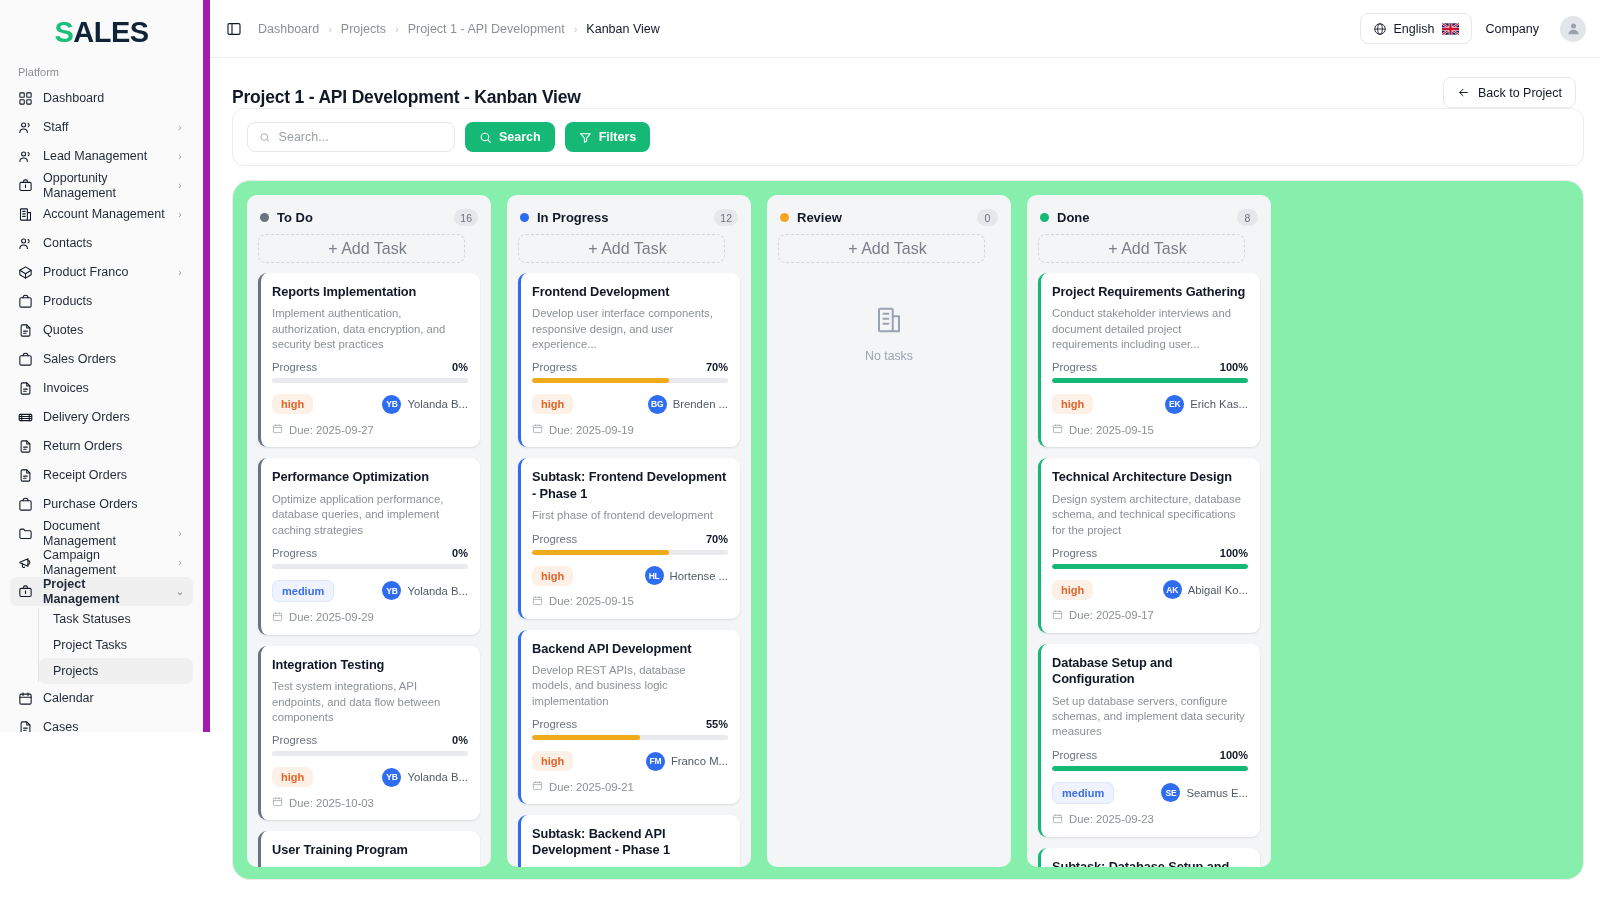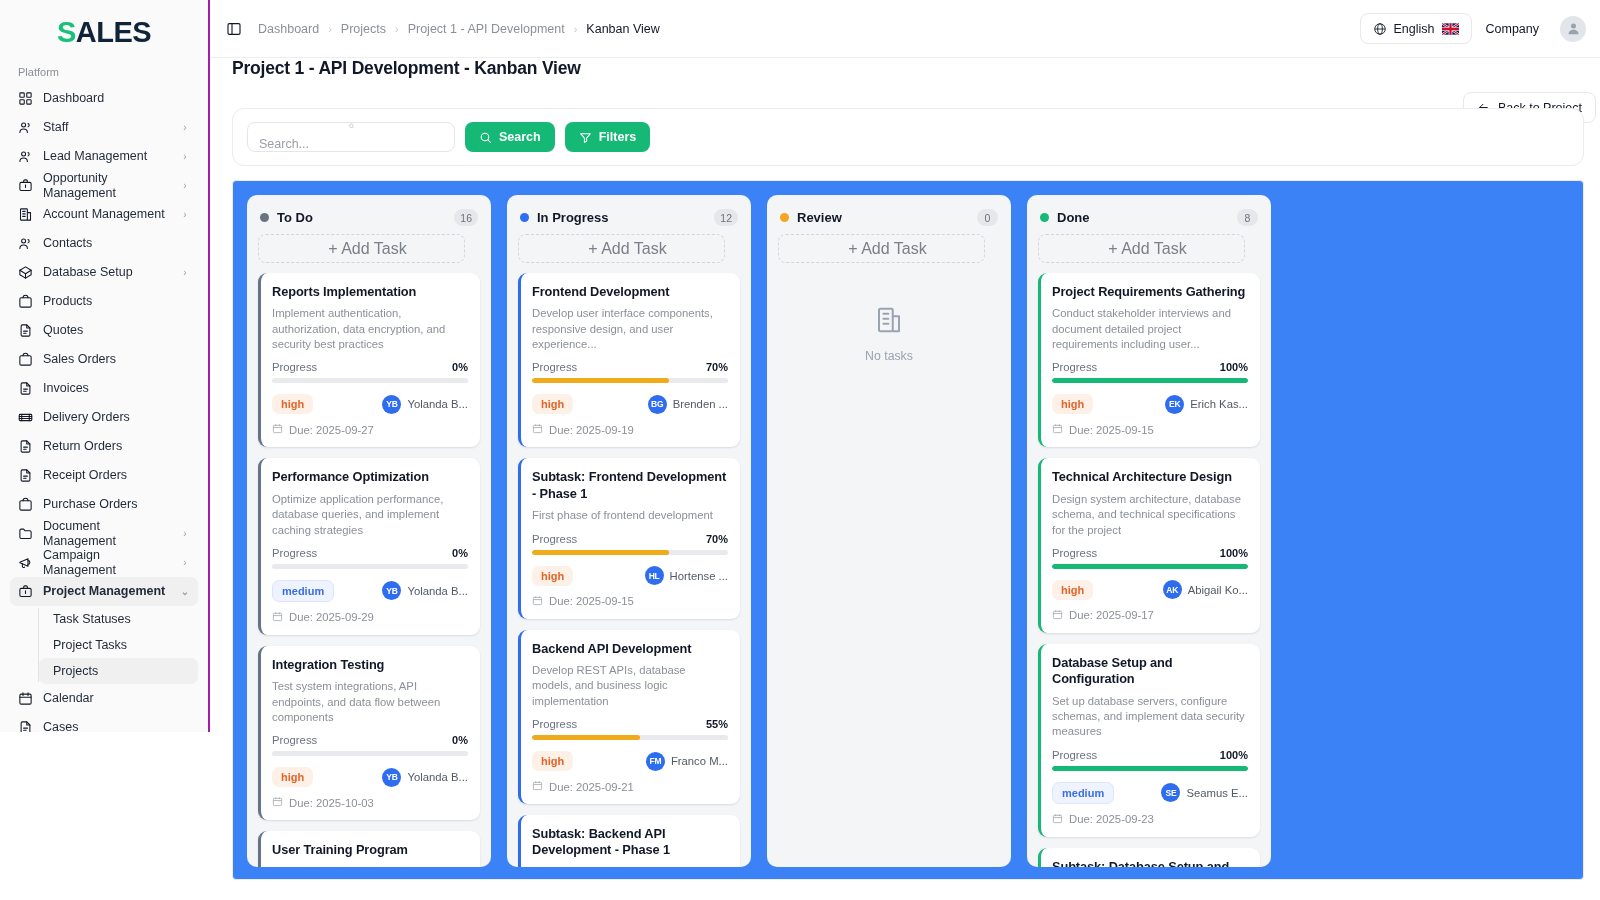--- a/index.html
+++ b/index.html
@@ -9,21 +9,21 @@
     background: #ffffff;
     color: #0f172a;
     overflow: hidden;
   }
   body { display: flex; }
 
   
   .sidebar {
     width: 210px; height: 732px;
     background: #fafafa;
-    border-right: 2px solid #a21caf;
+    border-right: 7px solid #a21caf;
     display: flex; flex-direction: column;
     flex: 0 0 210px;
     overflow: hidden;
   }
   .brand {
     height: 58px;
     display: flex; align-items: center; justify-content: center;
     padding-top: 6px;
   }
   .brand-text {
@@ -88,61 +88,61 @@
   .company-wrap { display:flex; align-items:center; gap:21px; }
   .company-name { font-size: 12.5px; color: #111827; font-weight: 500; }
   .avatar-circle {
     width: 26px; height: 26px; border-radius: 50%; background: #e2e5ea;
     display: flex; align-items: center; justify-content: center;
   }
   .avatar-circle svg { width: 15px; height: 15px; fill: #9aa2ad; }
 
   .page-head {
     height: 50px; flex: 0 0 50px;
-    display: flex; align-items: flex-start;
-    padding: 0 4px 0 22px;
+    display: flex; align-items: flex-end;
+    padding: 0 24px 0 22px;
   }
   .page-title { font-size: 17.5px; font-weight: 700; color: #111827; letter-spacing: -0.2px; }
   .back-btn {
     margin-left: auto; display: flex; align-items: center; gap: 8px;
     height: 31px; padding: 0 13px; border: 1px solid #e8e8e9; border-radius: 8px;
     background: #fff; font-size: 12.5px; color: #111827; font-weight: 500; cursor: pointer; margin-top: 34px;
   }
   .back-btn svg { width: 13px; height: 13px; stroke: #111827; fill:none; stroke-width:1.8;
      stroke-linecap:round; stroke-linejoin:round;}
 
   .content { flex: 1; padding: 0 16px 0 22px; overflow: hidden; }
 
   .search-bar {
     border: 1px solid #ececec; border-radius: 12px; background: #fff;
     padding: 13px 14px; display: flex; align-items: center; gap: 10px;
     margin-bottom: 14px;
   }
   .search-field {
     width: 208px; height: 30px; border: 1px solid #e6e6e7; border-radius: 8px;
-    display: flex; align-items: center; gap: 8px; padding: 0 11px; background: #fff; flex-direction: column;
+    display: flex; align-items: center; gap: 8px; padding: 0 11px; background: #fff;
   }
   .search-field svg { width: 13px; height: 13px; stroke: #9aa0a6; fill: none; stroke-width: 1.8; }
   .search-field input {
     border: none; outline: none; font-size: 12.5px; color: #111827; width: 100%;
     font-family: "Liberation Sans", sans-serif; background: transparent;
   }
   .search-field input::placeholder { color: #9aa0a6; }
   .btn-green {
     display:flex; align-items:center; gap:7px;
     height: 30px; padding: 0 14px; background: #16b876; color: #fff;
     border: none; border-radius: 8px; font-size: 12.5px; font-weight: 600; cursor: pointer;
     font-family: "Liberation Sans", sans-serif;
   }
   .btn-green svg { width: 13px; height: 13px; stroke: #fff; fill: none; stroke-width: 1.9;
     stroke-linecap:round; stroke-linejoin:round;}
 
   
   .board-wrap {
-    border: 1px solid #ececec; border-radius: 4px; background: #3b82f6;
+    border: 1px solid #ececec; border-radius: 18px; background: #86efac;
     padding: 14px 0 0 14px; height: 700px; overflow: hidden;
   }
   .board { display: flex; gap: 16px; height: 100%; }
   .column {
     width: 244px; flex: 0 0 244px;
     background: #f4f5f7; border-radius: 10px;
     display: flex; flex-direction: column; overflow: hidden;
     height: 672px;
   }
   .col-head {
@@ -288,21 +288,21 @@
           <span class="label">Contacts</span>
         </div>
         <div class="nav-item">
           <span class="nav-icon">
             <svg viewBox="0 0 24 24">
               <path d="M21 8.5 12 3 3 8.5v7L12 21l9-5.5z"></path>
               <path d="M3 8.5 12 14l9-5.5"></path>
               <line x1="12" y1="14" x2="12" y2="21"></line>
             </svg>
           </span>
-          <span class="label">Database Setup</span>
+          <span class="label">Product Franco</span>
           <span class="chev">›</span>
         </div>
         <div class="nav-item">
           <span class="nav-icon">
             <svg viewBox="0 0 24 24">
               <rect x="3" y="6" width="18" height="15" rx="2"></rect>
               <path d="M8 6a4 4 0 0 1 8 0"></path>
             </svg>
           </span>
           <span class="label">Products</span>

